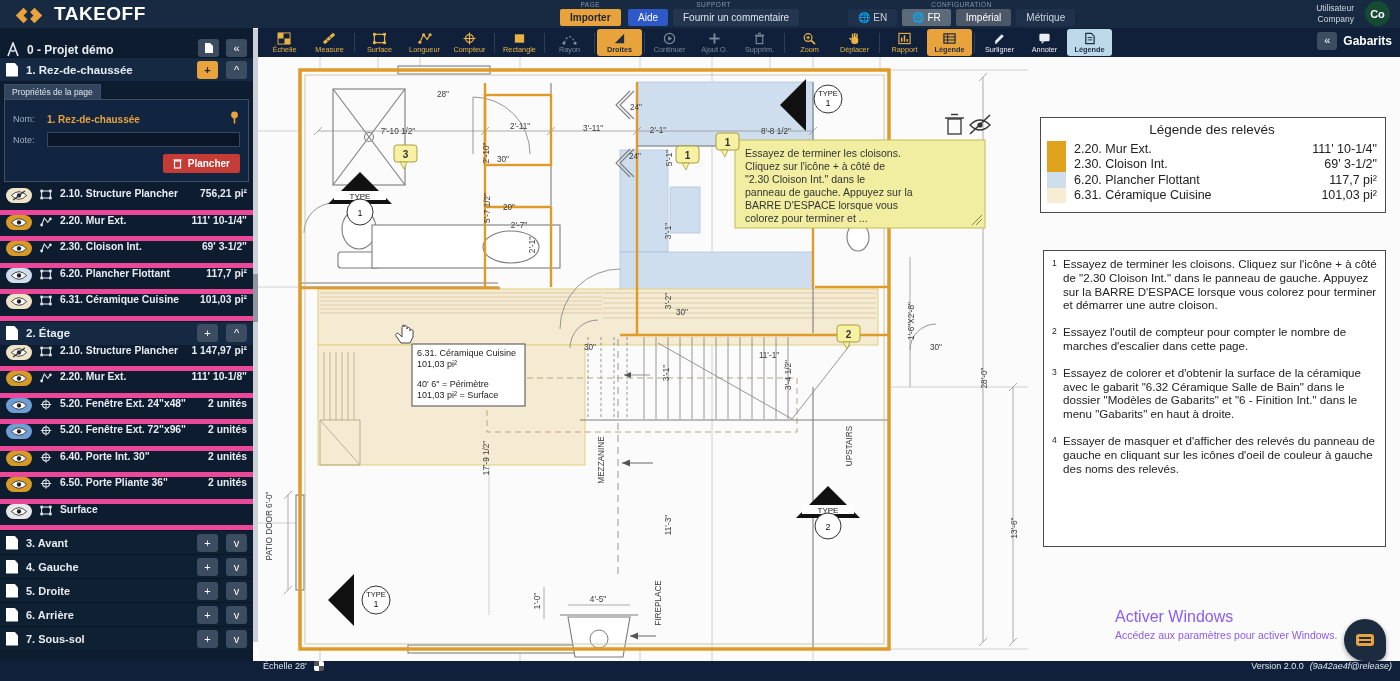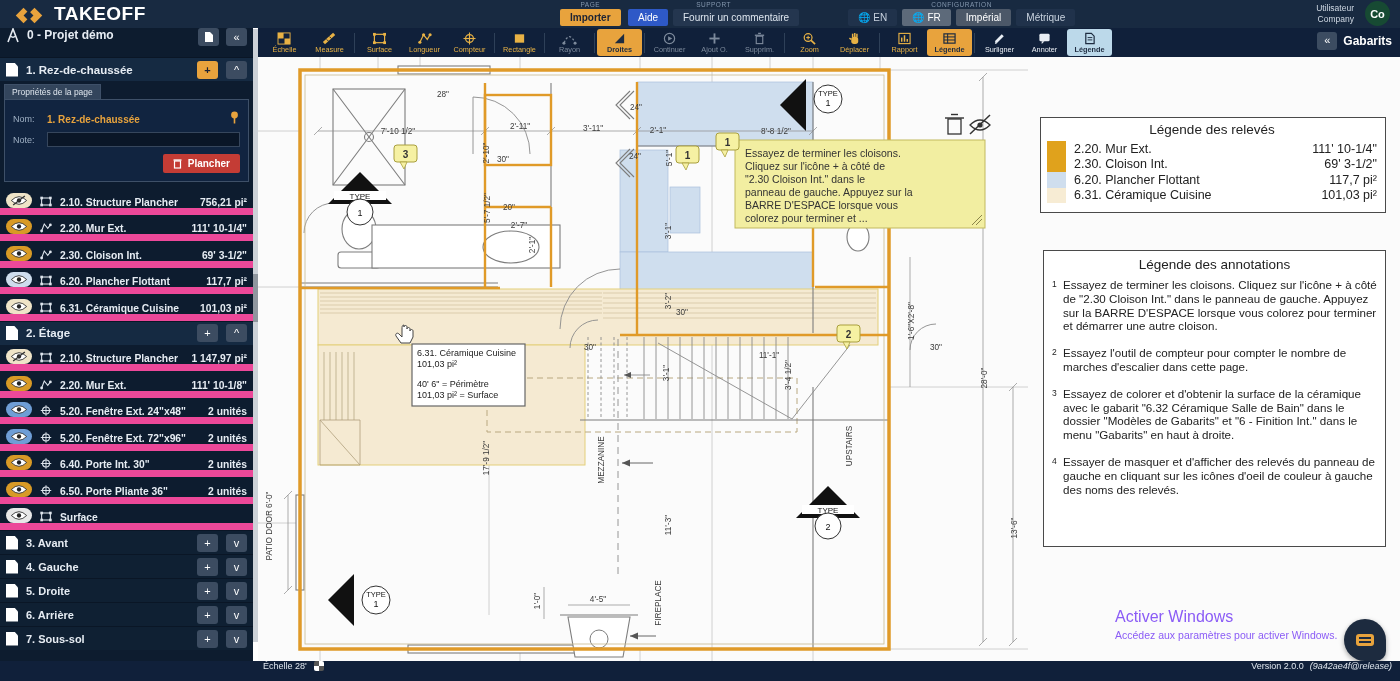--- a/index.html
+++ b/index.html
@@ -34,36 +34,36 @@
   .tool.act-blue .tlabel{color:#1e2c40;font-weight:bold;}
   .tsep{width:1px;height:20px;background:#2e4058;margin:0 2px;flex:none;}
   .gabarits{position:absolute;right:8px;top:32px;display:flex;align-items:center;gap:6px;z-index:31;}
   .gabarits .gb-btn{width:20px;height:18px;background:#3c4c61;color:#fff;border-radius:3px;font-size:11px;text-align:center;line-height:17px;}
   .gabarits .gb-label{color:#fff;font-size:12px;font-weight:bold;}
 
   
   .sidebar{position:absolute;top:28px;left:0;width:253px;height:642px;background:#0d1c2f;z-index:28;color:#e6ecf3;}
   .sb-scroll{position:absolute;top:29px;left:253px;width:5px;height:613px;background:#ccd1d7;z-index:28;}
   .sb-thumb{position:absolute;top:245px;left:0;width:5px;height:48px;background:#8f969e;}
-  .sb-head{height:29px;display:flex;align-items:flex-start;padding:0 6px;gap:7px;background:#0d1c2f;}
+  .sb-head{height:29px;display:flex;align-items:flex-end;padding:0 6px;gap:7px;background:#0d1c2f;}
   .sb-head .title{font-size:12px;font-weight:bold;flex:1;}
   .sq-btn{width:21px;height:18px;background:#3c4c61;border-radius:3px;color:#fff;font-size:11px;display:flex;align-items:center;justify-content:center;}
   .sq-btn.gold{background:#e8a33d;color:#1d2434;font-weight:bold;}
   .section-h{height:24px;display:flex;align-items:center;gap:8px;padding:0 6px;background:#152a42;border-top:1px solid #0a1626;}
   .section-h .title{font-size:11.5px;font-weight:bold;flex:1;}
   .props{background:#112440;border:1px solid #3e5068;margin:0 4px 6px 4px;position:relative;padding:6px 8px 8px 8px;}
   .props-tab{display:inline-block;background:#33455c;color:#dfe6ee;font-size:8.5px;padding:2px 7px;margin:3px 0 0 4px;border:1px solid #3e5068;border-bottom:none;}
   .prow{display:flex;align-items:center;gap:6px;margin-top:4px;}
   .plabel{font-size:9px;color:#9fb0c3;width:28px;}
   .pvalue{font-size:10px;color:#e8a33d;font-weight:bold;flex:1;}
   .pin{margin-left:auto;}
   .note-input{flex:1;height:15px;background:#0a1627;border:1px solid #36465c;color:#dfe6ee;font-size:9px;padding:0 4px;}
   .del-row{display:flex;justify-content:flex-end;margin-top:7px;}
   .del-btn{background:#c43c35;color:#fff;font-size:10px;font-weight:bold;height:19px;padding:0 10px;border-radius:2px;display:flex;align-items:center;gap:6px;}
-  .srow{height:26.5px;display:flex;align-items:flex-end;gap:7px;padding:0 6px;border-bottom:7px solid #ec4899;}
+  .srow{height:26.5px;display:flex;align-items:flex-start;gap:7px;padding:0 6px;border-bottom:5px solid #ec4899;}
   .pill{width:26px;height:15px;border-radius:8px;display:flex;align-items:center;justify-content:center;flex:none;}
   .ticon{color:#dfe6ee;flex:none;display:flex;}
   .slabel{font-size:10.3px;font-weight:bold;flex:1;white-space:nowrap;overflow:hidden;}
   .sval{font-size:10.3px;font-weight:bold;white-space:nowrap;}
   .pagerow{height:24px;display:flex;align-items:center;gap:8px;padding:0 6px;background:#0f2033;border-top:1px solid #0a1626;}
   .pagerow .title{font-size:11px;font-weight:bold;flex:1;}
   .docicon{width:12px;height:14px;background:#fff;clip-path:polygon(0 0,70% 0,100% 28%,100% 100%,0 100%);flex:none;}
 
   
   .statusbar{position:absolute;left:0;bottom:0;width:1400px;height:20px;background:#10203a;z-index:32;color:#dfe6ee;font-size:9px;}
@@ -948,21 +948,20 @@
       </div>
       <div class="lrow">
         <span class="lswatch" style="background:#f7ecd4"></span>
         <span class="ll">6.31. Céramique Cuisine</span>
         <span class="lv">101,03 pi²</span>
       </div>
     </div>
 
     
     <div class="legend2">
-      <div class="ltitle">Légende des annotations</div>
       <p class="anno"><sup>1</sup><span>Essayez de terminer les cloisons. Cliquez sur l'icône + à côté de "2.30 Cloison Int." dans le panneau de gauche. Appuyez sur la BARRE D'ESPACE lorsque vous colorez pour terminer et démarrer une autre cloison.</span></p>
       <p class="anno"><sup>2</sup><span>Essayez l'outil de compteur pour compter le nombre de marches d'escalier dans cette page.</span></p>
       <p class="anno"><sup>3</sup><span>Essayez de colorer et d'obtenir la surface de la céramique avec le gabarit "6.32 Céramique Salle de Bain" dans le dossier "Modèles de Gabarits" et "6 - Finition Int." dans le menu "Gabarits" en haut à droite.</span></p>
       <p class="anno"><sup>4</sup><span>Essayer de masquer et d'afficher des relevés du panneau de gauche en cliquant sur les icônes d'oeil de couleur à gauche des noms des relevés.</span></p>
     </div>
 
     <div class="watermark">
       <div class="w1">Activer Windows</div>
       <div class="w2">Accédez aux paramètres pour activer Windows.</div>
     </div>

